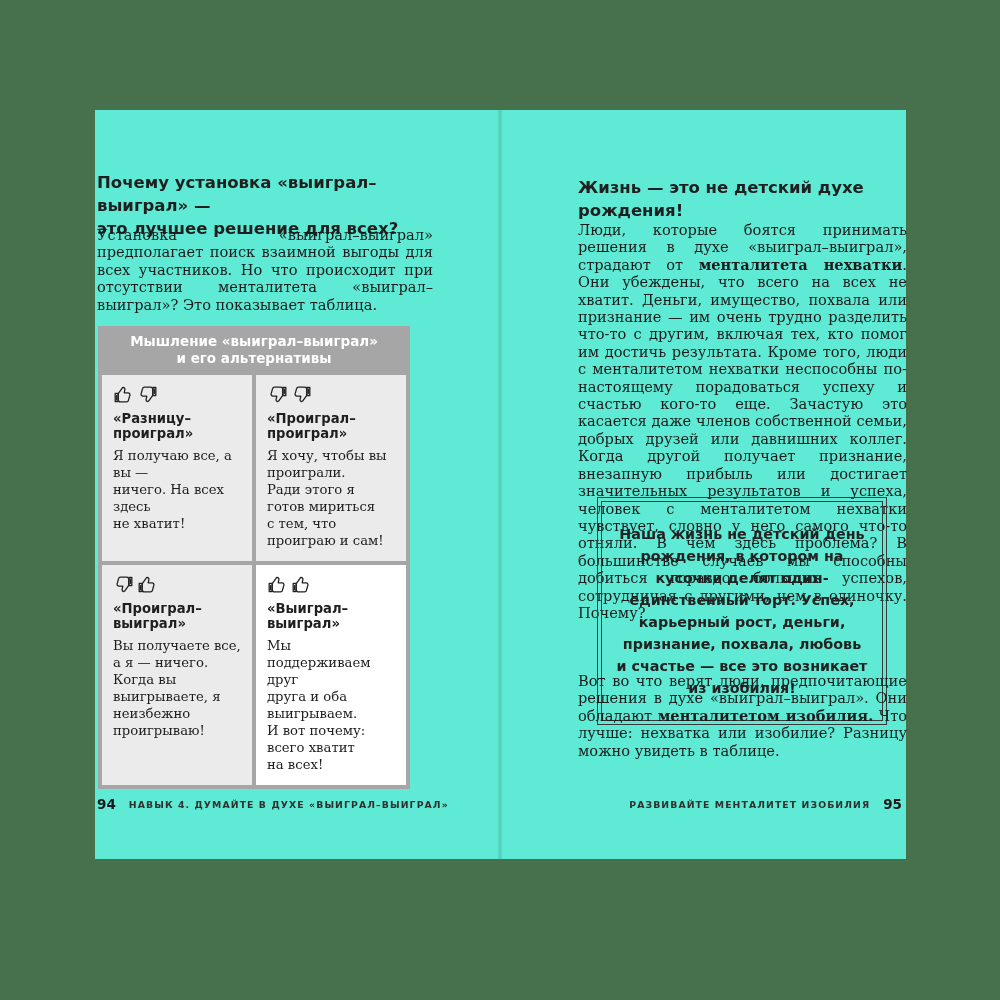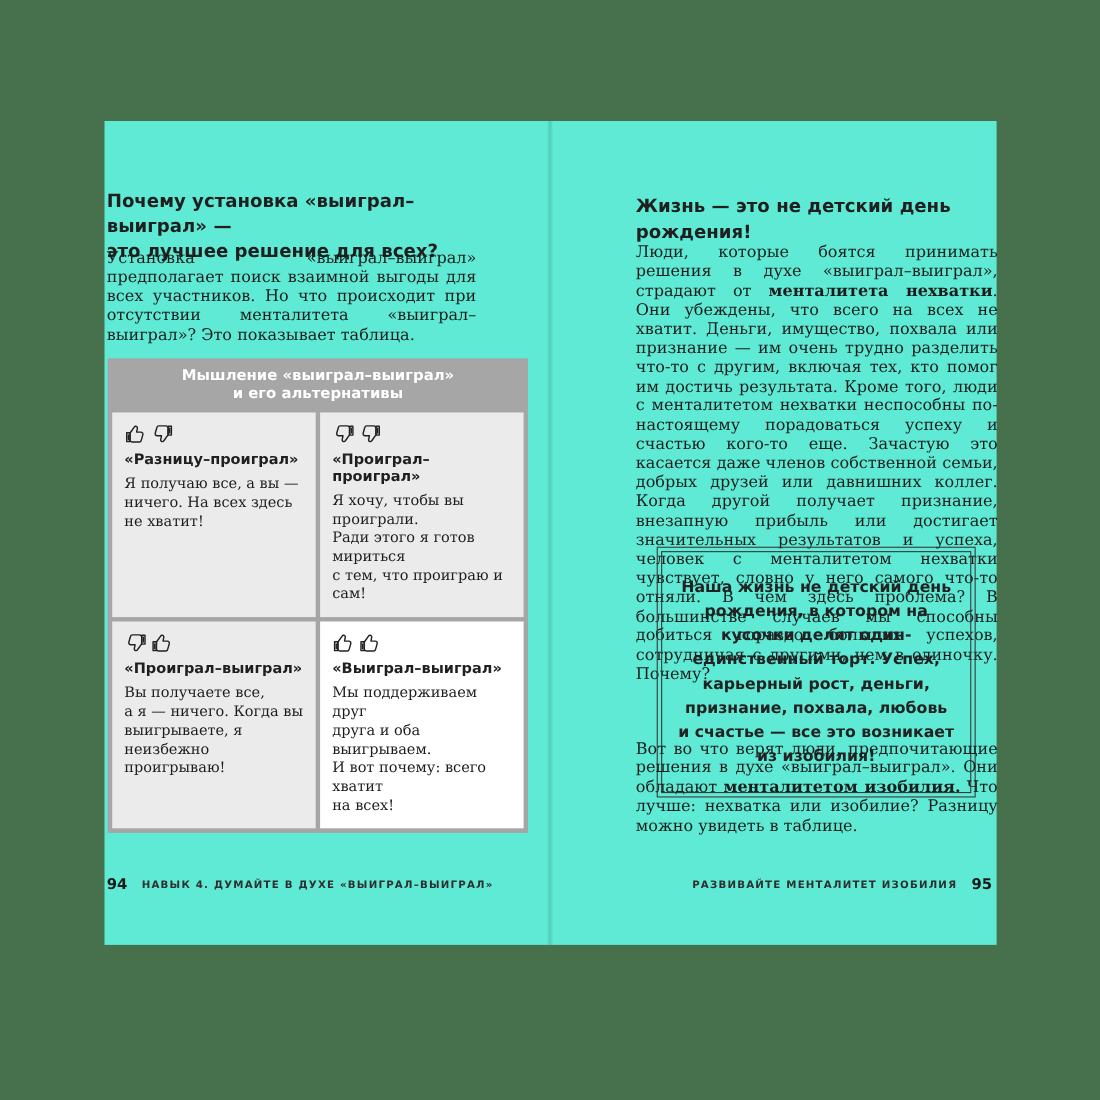--- a/index.html
+++ b/index.html
@@ -18,21 +18,21 @@
 
   
   .body-text{position:absolute;font-family:"DejaVu Serif",serif;font-size:14.6px;line-height:17.4px;
              color:#1c1c1c;text-align:justify;}
   .p-left{left:2px;top:116px;width:336px;}
   .p-r1{left:483px;top:111px;width:329px;}
   .p-r2{left:483px;top:562px;width:329px;}
   .b{font-weight:bold;}
 
   
-  .matrix{position:absolute;left:3px;top:216px;width:382px;border:4px solid #a6a6a6;background:#a6a6a6;
+  .matrix{position:absolute;left:3px;top:216px;width:312px;border:4px solid #a6a6a6;background:#a6a6a6;
           display:grid;grid-template-columns:1fr 1fr;gap:4px;box-sizing:border-box;}
   .matrix-title{grid-column:1/3;background:#a6a6a6;color:#ffffff;font-weight:bold;font-size:13.5px;
                 line-height:16.5px;text-align:center;padding:3px 0 5px;}
   .cell{background:#ebebeb;padding:9px 11px 12px;}
   .cell.hl{background:#ffffff;}
   .icons{display:flex;gap:3px;height:22px;margin-bottom:5px;}
   .thumb{width:21px;height:21px;fill:none;stroke:#222;stroke-width:1.5;stroke-linejoin:round;stroke-linecap:round;}
   .thumb.down{transform:rotate(180deg);}
   .cell-label{font-weight:bold;font-size:13.2px;color:#1f1f1f;margin-bottom:6px;
               font-family:"DejaVu Sans",sans-serif;}
@@ -145,21 +145,21 @@
 И вот почему: всего хватит
 на всех!</div>
       </div>
     </div>
 
     <div class="footer footer-left">
       <span class="page-num">94</span>
       <span class="running-head">НАВЫК 4. ДУМАЙТЕ В ДУХЕ «ВЫИГРАЛ–ВЫИГРАЛ»</span>
     </div>
 
-    <div class="heading h-right">Жизнь — это не детский день рождения!</div>
+    <div class="heading h-right">Жизнь — это не детский духе рождения!</div>
 
     <div class="body-text p-r1"><span>Люди, которые боятся принимать решения в духе «выиграл–выиграл», страдают от </span><span class="b">менталитета нехватки</span><span>. Они убеждены, что всего на всех не хватит. Деньги, имущество, похвала или признание — им очень трудно разделить что-то с другим, включая тех, кто помог им достичь результата. Кроме того, люди с менталитетом нехватки неспособны по-настоящему порадоваться успеху и счастью кого-то еще. Зачастую это касается даже членов собственной семьи, добрых друзей или давнишних коллег. Когда другой получает признание, внезапную прибыль или достигает значительных результатов и успеха, человек с менталитетом нехватки чувствует, словно у него самого что-то отняли. В чем здесь проблема? В большинстве случаев мы способны добиться гораздо больших успехов, сотрудничая с другими, чем в одиночку. Почему?</span></div>
 
     <div class="quote-outer">
       <div class="quote-inner">
         <div class="quote-text">Наша жизнь не детский день рождения, в котором на кусочки делят один-единственный торт. Успех, карьерный рост, деньги, признание, похвала, любовь и счастье — все это возникает из изобилия!</div>
       </div>
     </div>
 
     <div class="body-text p-r2"><span>Вот во что верят люди, предпочитающие решения в духе «выиграл–выиграл». Они обладают </span><span class="b">менталитетом изобилия.</span><span> Что лучше: нехватка или изобилие? Разницу можно увидеть в таблице.</span></div>

